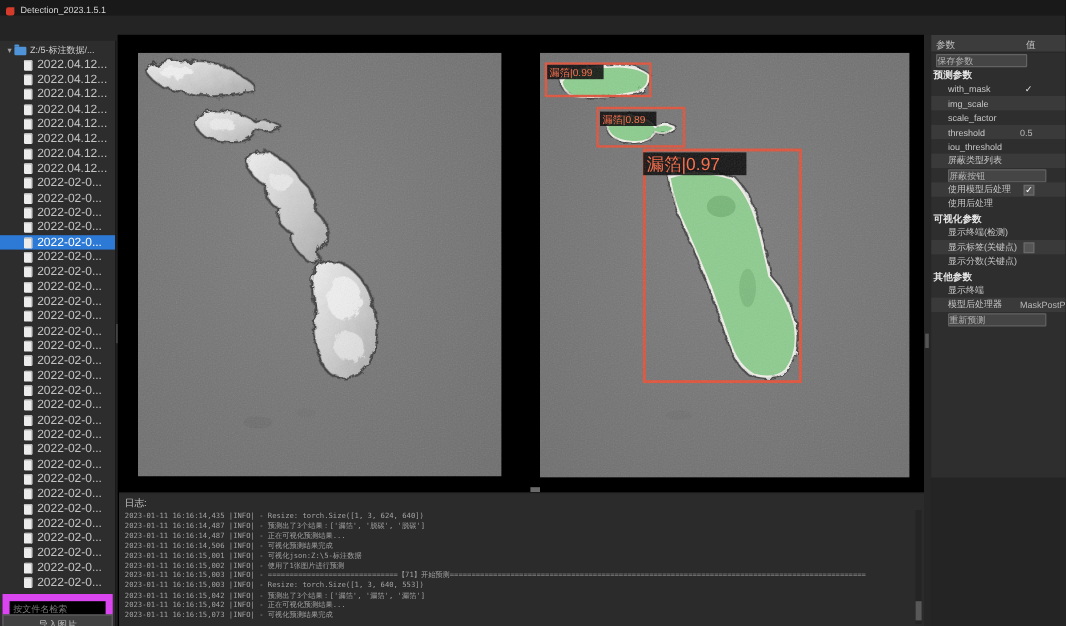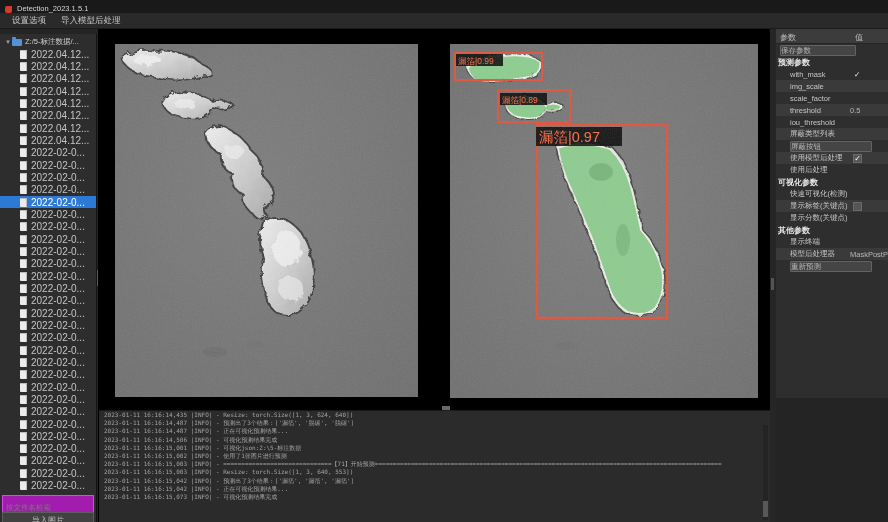--- a/index.html
+++ b/index.html
@@ -20,21 +20,21 @@
   .root-row { height:12px; display:flex; align-items:center; }
   .tree-arrow { font-size:7px; color:#a0a0a0; width:8px; text-align:center; margin-left:4px; }
   .folder-icon { position:relative; width:10px; height:7px; background:#4f94d8; border-radius:1px; margin-right:3px; }
   .folder-icon:before { content:""; position:absolute; left:0; top:-2px; width:4px; height:2px; background:#4f94d8; border-radius:1px 1px 0 0; }
   .root-label { font-size:7.5px; color:#d0d0d0; white-space:nowrap; }
   .tree-row { height:12.33px; display:flex; align-items:center; padding-left:20px; }
   .tree-row.selected { background:#2c7ad6; }
   .tree-row.selected .tree-label { color:#fff; }
   .file-icon { width:7px; height:9px; background:#ececec; border-radius:1px; margin-right:4px; flex:none; box-shadow:inset -1px 1px 0 #bdbdbd; }
   .tree-label { font-size:10px; color:#c4c4c4; white-space:nowrap; }
-  #search-input { position:absolute; left:2px; top:461px; width:92px; height:25px; background:#a21caf; border:1px solid #d946ef; color:#cfcfcf; font-size:7.5px; padding:0 3px; font-family:"Liberation Sans",sans-serif; }
+  #search-input { position:absolute; left:2px; top:461px; width:92px; height:25px; background:#000000; border:6px solid #d946ef; color:#cfcfcf; font-size:7.5px; padding:0 3px; font-family:"Liberation Sans",sans-serif; }
   #search-input::placeholder { color:#7a7a7a; }
   #import-btn { position:absolute; left:2px; top:478px; width:92px; height:17px; background:#414141; border:1px solid #5e5e5e; color:#bdbdbd; font-size:8px; text-align:center; line-height:15px; }
 
   
   #center { position:absolute; left:98px; top:29px; width:672px; height:493px; background:#000; }
   #img-left  { position:absolute; left:17px; top:15px; }
   #img-right { position:absolute; left:352px; top:15px; }
   #grip-sidebar { position:absolute; left:97px; top:270px; width:3px; height:16px; background:#5a5a5a; }
   #grip-center { position:absolute; left:344px; top:377px; width:8px; height:5px; background:#6a6a6a; }
 
@@ -75,24 +75,20 @@
 </head>
 <body>
 
 <div id="app">
 
   <div id="titlebar">
     <div id="app-icon"></div>
     <div id="title-text">Detection_2023.1.5.1</div>
   </div>
 
-  <div id="menubar">
-    <div class="menu-item">设置选项</div>
-    <div class="menu-item">导入模型后处理</div>
-  </div>
 
   <div id="sidebar">
     <div id="tree">
       <div class="root-row">
         <span class="tree-arrow">▾</span>
         <span class="folder-icon"></span>
         <span class="root-label">Z:/5-标注数据/...</span>
       </div>
       <div id="tree-items">
           <div class="tree-row">
@@ -327,20 +323,21 @@
         <text x="52" y="58.5" font-size="8.5" fill="#ff6a45">漏箔|0.89</text>
         <rect x="86" y="83" width="86" height="19" fill="#060606" opacity="0.88"></rect>
         <text x="89" y="98" font-size="14.5" fill="#ff6a45">漏箔|0.97</text>
       </g>
       <rect width="308" height="354" filter="url(#grain)"></rect>
     </svg>
 
     <div id="grip-center"></div>
 
     <div id="log">
+      <div id="log-title">日志:</div>
       <div id="log-lines">
           <div class="log-line">2023-01-11 16:16:14,435 |INFO| - Resize: torch.Size([1, 3, 624, 640])</div>
           <div class="log-line">2023-01-11 16:16:14,487 |INFO| - 预测出了3个结果：['漏箔', '脱碳', '脱碳']</div>
           <div class="log-line">2023-01-11 16:16:14,487 |INFO| - 正在可视化预测结果...</div>
           <div class="log-line">2023-01-11 16:16:14,506 |INFO| - 可视化预测结果完成</div>
           <div class="log-line">2023-01-11 16:16:15,001 |INFO| - 可视化json:Z:\5-标注数据</div>
           <div class="log-line">2023-01-11 16:16:15,002 |INFO| - 使用了1张图片进行预测</div>
           <div class="log-line">2023-01-11 16:16:15,003 |INFO| - ==============================【71】开始预测================================================================================================</div>
           <div class="log-line">2023-01-11 16:16:15,003 |INFO| - Resize: torch.Size([1, 3, 640, 553])</div>
           <div class="log-line">2023-01-11 16:16:15,042 |INFO| - 预测出了3个结果：['漏箔', '漏箔', '漏箔']</div>
@@ -396,21 +393,21 @@
           <span>使用模型后处理</span>
           <span class="cb">✓</span>
         </div>
         <div class="prow item">
           <span>使用后处理</span>
         </div>
         <div class="prow section">
           <span>可视化参数</span>
         </div>
         <div class="prow item">
-          <span>快速可视化(检测)</span>
+          <span>显示终端(检测)</span>
         </div>
         <div class="prow shade item">
           <span>显示标签(关键点)</span>
           <span class="cb"></span>
         </div>
         <div class="prow item">
           <span>显示分数(关键点)</span>
         </div>
         <div class="prow section">
           <span>其他参数</span>

